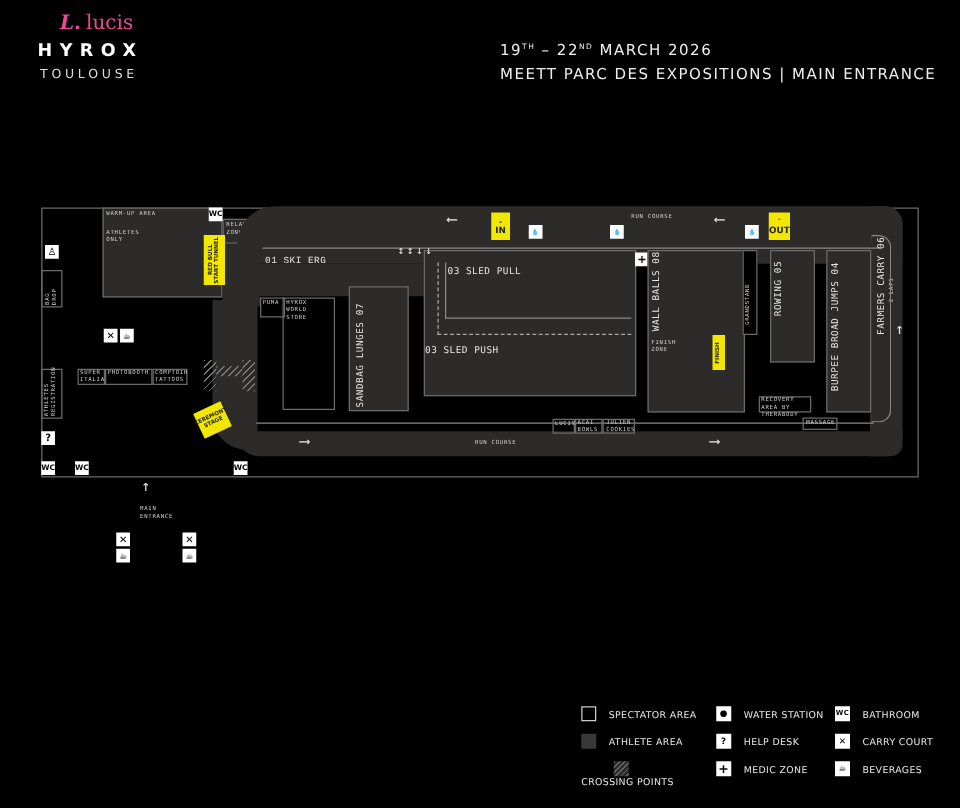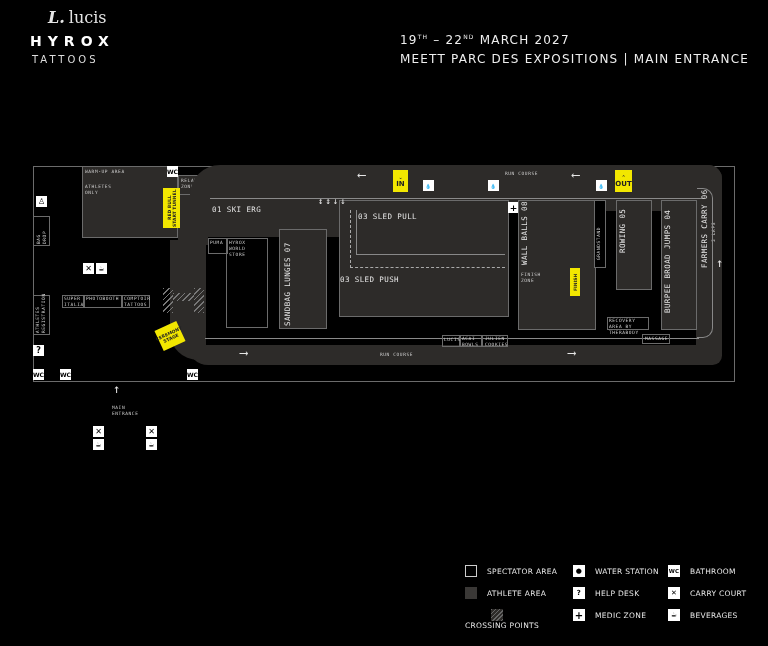--- a/index.html
+++ b/index.html
@@ -1,20 +1,20 @@
 <!DOCTYPE html>
 <html><head>
 <meta charset="utf-8">
 <style>
   * { box-sizing: border-box; margin: 0; padding: 0; }
   html, body { width: 768px; height: 646px; background: #000; overflow: hidden; }
   body { position: relative; font-family: "DejaVu Sans", sans-serif; color: #e8e8e8; }
   .abs { position: absolute; }
   
-  .brand-lucis { left: 48px; top: 8px; font-family: "DejaVu Serif", serif; font-size: 16px; color: #e5e5e5; }
+  .brand-lucis { left: 48px; top: 8px; font-family: "DejaVu Serif", serif; font-size: 16px; color: #ec4899; }
   .brand-lucis .mark { font-weight: bold; font-style: italic; margin-right: 4px; }
   .brand-hyrox { left: 30px; top: 33px; font-size: 14px; letter-spacing: 6px; color: #fff; font-weight: bold; }
   .brand-city { left: 32px; top: 54px; font-size: 10px; letter-spacing: 3px; color: #ddd; }
   .event-date { left: 400px; top: 33px; font-size: 12px; letter-spacing: 1.2px; color: #eee; }
   .event-date sup { font-size: 6px; vertical-align: 5px; }
   .event-venue { left: 400px; top: 52px; font-size: 12px; letter-spacing: 1.2px; color: #eee; }
 
   
   .outline { border: 1px solid #6b6b6b; }
   .athlete { background: #2d2b29; }
@@ -35,23 +35,23 @@
   .sw-cross { background: repeating-linear-gradient(135deg, #666 0 1px, #2d2b29 1px 3px); }
   .legend-icon { width: 12px; height: 12px; background: #fff; color: #000; font-size: 7px; font-weight: bold; display:flex; align-items:center; justify-content:center; margin-right: 10px; }
 </style>
 </head>
 <body>
 
 <div class="abs brand-lucis">
   <span class="mark">L.</span><span>lucis</span>
 </div>
 <div class="abs brand-hyrox">HYROX</div>
-<div class="abs brand-city">TATTOOS</div>
+<div class="abs brand-city">TOULOUSE</div>
 <div class="abs event-date">
-  <span>19</span><sup>TH</sup><span> – </span><span>22</span><sup>ND</sup><span> MARCH 2027</span>
+  <span>19</span><sup>TH</sup><span> – </span><span>22</span><sup>ND</sup><span> MARCH 2026</span>
 </div>
 <div class="abs event-venue">MEETT PARC DES EXPOSITIONS | MAIN ENTRANCE</div>
 
 <div class="abs" style="left:0;top:0;width:768px;height:460px;">
 
   <div class="abs outline" style="left:33px;top:166px;width:702px;height:216px;"></div>
 
   <div class="abs athlete outline" style="left:82px;top:166px;width:96px;height:72px;"></div>
   <div class="abs tiny" style="left:85px;top:169px;width:40px;">WARM-UP AREA</div>
   <div class="abs tiny" style="left:85px;top:184px;width:40px;">ATHLETES ONLY</div>
@@ -85,21 +85,21 @@
     <span style="font-size:5px;">⌃</span>
     <span>OUT</span>
   </div>
 
   <div class="abs icon-box" style="left:423px;top:180px;font-size:5px;">💧</div>
   <div class="abs icon-box" style="left:488px;top:180px;font-size:5px;">💧</div>
   <div class="abs icon-box" style="left:596px;top:180px;font-size:5px;">💧</div>
 
   <div class="abs yellow vert" style="left:163px;top:188px;width:17px;height:40px;font-size:4.5px;display:flex;align-items:center;justify-content:center;text-align:center;">RED BULL START TUNNEL</div>
 
-  <div class="abs station" style="left:212px;top:205px;">01 SKI ERG</div>
+  <div class="abs station" style="left:212px;top:205px;font-family:Liberation Mono, monospace;">01 SKI ERG</div>
 
   <div class="abs outline" style="left:208px;top:238px;width:20px;height:16px;"></div>
   <div class="abs tiny" style="left:210px;top:240px;">PUMA</div>
   <div class="abs outline" style="left:226px;top:238px;width:42px;height:90px;"></div>
   <div class="abs tiny" style="left:229px;top:240px;width:24px;">HYROX WORLD STORE</div>
 
   <div class="abs athlete outline" style="left:279px;top:229px;width:48px;height:100px;"></div>
   <div class="abs station vert" style="left:283px;top:230px;height:96px;">SANDBAG LUNGES 07</div>
 
   <div class="abs athlete outline" style="left:339px;top:200px;width:170px;height:117px;"></div>

